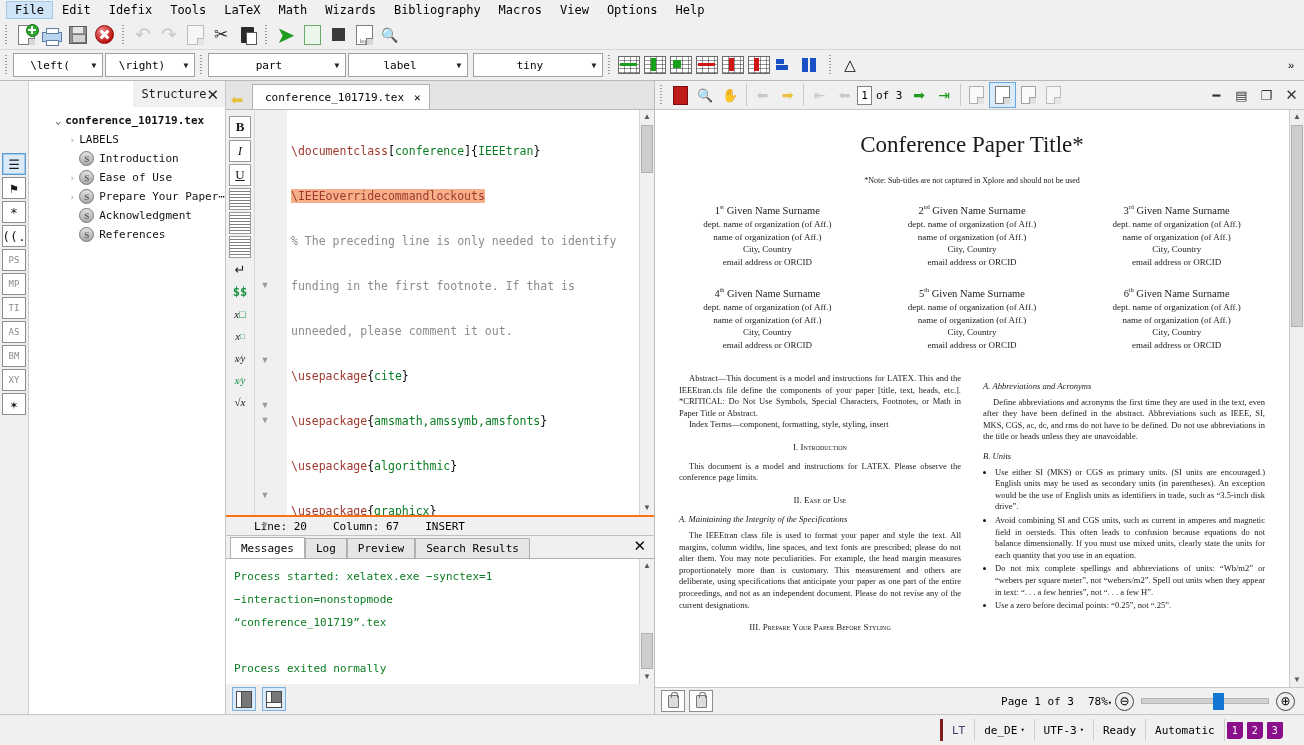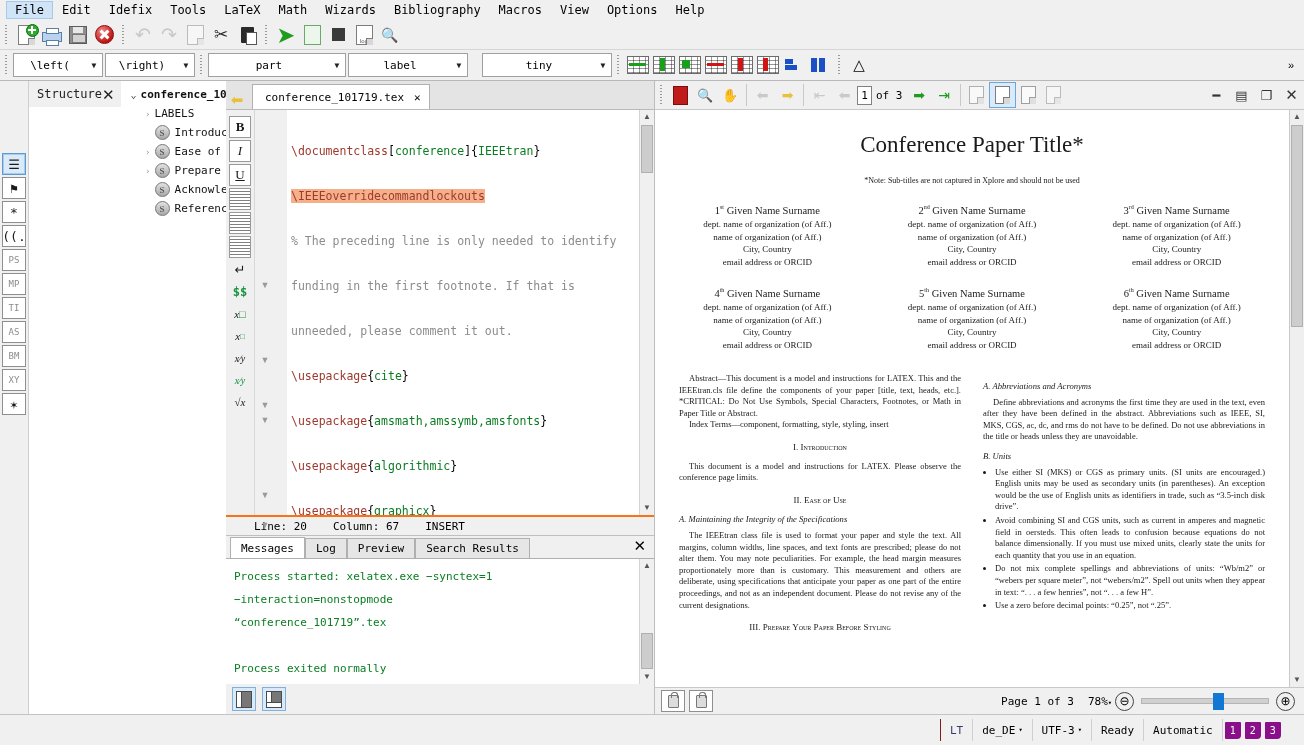--- a/index.html
+++ b/index.html
@@ -65,21 +65,21 @@
   .main{flex:1;display:flex;min-height:0;}
 
   
   .leftstrip{width:28px;background:#f0f0f0;border-right:1px solid #cfcfcf;padding-top:72px;display:flex;flex-direction:column;align-items:center;}
   .lbtn{width:22px;height:20px;margin-bottom:2px;border:1px solid #8f8f8f;background:#fff;
      display:flex;align-items:center;justify-content:center;font-family:"DejaVu Sans Mono",monospace;font-size:9px;color:#8c8c8c;}
   .lbtn.sel{border:1px solid #5b9bd5;background:#dbeaf8;box-shadow:0 0 0 1px #a8cdea inset;}
   .lbtn.dark{color:#1a1a1a;font-size:13px;}
 
   
-  .structure{width:196px;background:#fff;display:flex;flex-direction:row;border-right:1px solid #c6c6c6;}
+  .structure{width:196px;background:#fff;display:flex;flex-direction:column;border-right:1px solid #c6c6c6;align-items:flex-end;}
   .panelhdr{height:26px;display:flex;align-items:center;justify-content:space-between;padding:0 6px 0 8px;background:#f0f0f0;}
   .panelhdr .t{font-family:"DejaVu Sans Mono",monospace;font-size:12px;color:#222;}
   .xbtn{font-size:15px;color:#222;line-height:1;cursor:default;}
   .tree{flex:1;background:#fff;padding-top:4px;font-family:"DejaVu Sans Mono",monospace;font-size:11px;}
   .trow{display:flex;align-items:center;height:19px;padding-left:6px;white-space:nowrap;}
   .tw{width:14px;text-align:center;color:#9a9a9a;font-size:9px;}
   .tw.big{color:#333;font-size:10px;}
   .sico{width:13px;height:13px;border-radius:50%;background:linear-gradient(#e2e2e2,#a8a8a8);
      border:1px solid #777;color:#444;font-size:9px;display:flex;align-items:center;justify-content:center;margin-right:5px;
      font-family:"Liberation Serif",serif;}
@@ -178,21 +178,21 @@
   .zoomlbl{font-family:"DejaVu Sans Mono",monospace;font-size:11px;margin-left:14px;}
   .zbtn{width:17px;height:17px;border-radius:50%;border:1px solid #444;display:flex;align-items:center;justify-content:center;font-size:12px;line-height:1;margin:0 3px;}
   .slider{width:128px;height:17px;display:flex;align-items:center;position:relative;margin:0 4px;}
   .slider .track{height:4px;background:#d0d0d0;border:1px solid #b5b5b5;width:100%;}
   .slider .thumb{position:absolute;left:56%;width:11px;height:17px;background:#1277d4;}
 
   
   .statusbar{height:30px;background:#f0f0f0;display:flex;align-items:center;border-top:1px solid #c4c4c4;flex:0 0 30px;}
   .sbcell{height:22px;display:flex;align-items:center;padding:0 9px;border-right:1px solid #cfcfcf;
      font-family:"DejaVu Sans Mono",monospace;font-size:11px;gap:3px;}
-  .sbcell.first{border-left:1px solid #7f1d1d;text-align:right;}
+  .sbcell.first{border-left:3px solid #7f1d1d;text-align:right;}
   .numbtn{width:16px;height:17px;background:#8a0f8a;color:#fff;font-family:"DejaVu Sans Mono",monospace;font-size:10px;
      display:flex;align-items:center;justify-content:center;margin:0 2px;border-radius:1px 1px 4px 1px;}
   .ltico{font-family:"DejaVu Sans Mono",monospace;font-size:11px;color:#3a3a6e;}
   .caretsm{font-size:7px;}
 </style>
 </head>
 <body>
 
 <div class="app">
 
@@ -274,21 +274,21 @@
     </div>
     <div class="grip"></div>
     <div class="combo" style="width:136px">
       <span class="lbl">part</span>
       <span class="car">▼</span>
     </div>
     <div class="combo" style="width:118px;margin-left:2px">
       <span class="lbl">label</span>
       <span class="car">▼</span>
     </div>
-    <div class="combo" style="width:128px;margin-left:14px">
+    <div class="combo" style="width:128px;margin-left:5px">
       <span class="lbl">tiny</span>
       <span class="car">▼</span>
     </div>
     <div class="grip"></div>
     <div class="tbtn">
         <span class="tblic">
           <i style="left:1px;top:6px;width:17px;height:3px;background:#18a018"></i>
         </span>
       </div>
     <div class="tbtn">

